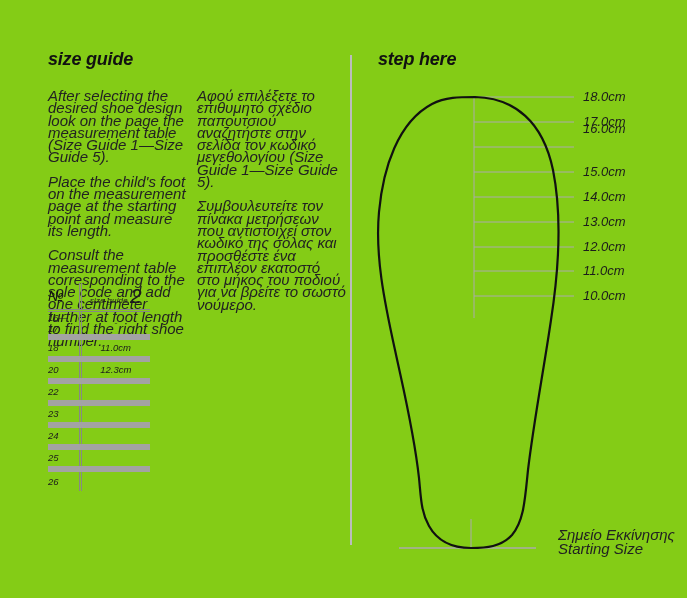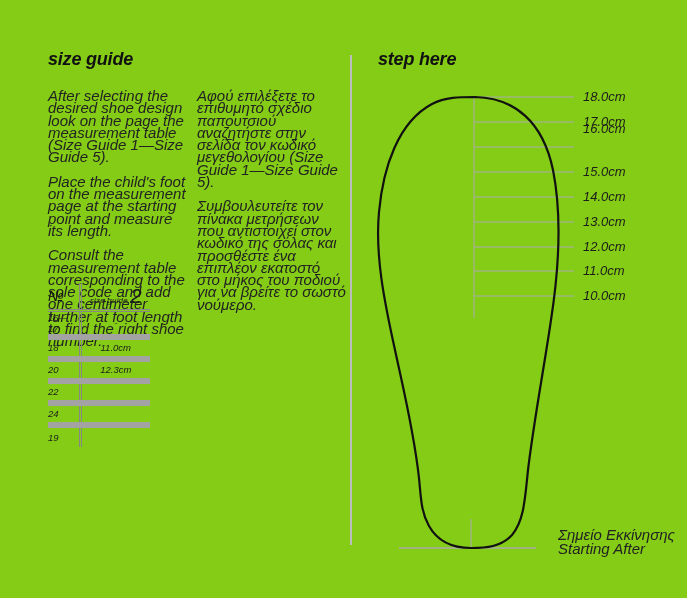--- a/index.html
+++ b/index.html
@@ -120,25 +120,33 @@
         </tr>
       <tr>
           <td class="c1">20</td>
           <td class="c2">12.3cm</td>
         </tr>
       <tr>
           <td class="c1">22</td>
           <td class="c2"></td>
         </tr>
       <tr>
+          <td class="c1">23</td>
+          <td class="c2"></td>
+        </tr>
+      <tr>
           <td class="c1">24</td>
           <td class="c2"></td>
         </tr>
       <tr>
-          <td class="c1">19</td>
+          <td class="c1">25</td>
+          <td class="c2"></td>
+        </tr>
+      <tr>
+          <td class="c1">26</td>
           <td class="c2"></td>
         </tr>
     </tbody>
   </table>
 
   <div class="divider"></div>
 
   <div class="section-title" id="title-right">step here</div>
 
   <svg class="diagram-svg" width="687" height="598" viewBox="0 0 687 598">
@@ -180,16 +188,16 @@
   <div class="measure-label" style="top:123px">16.0cm</div>
   <div class="measure-label" style="top:166px">15.0cm</div>
   <div class="measure-label" style="top:191px">14.0cm</div>
   <div class="measure-label" style="top:216px">13.0cm</div>
   <div class="measure-label" style="top:241px">12.0cm</div>
   <div class="measure-label" style="top:265px">11.0cm</div>
   <div class="measure-label" style="top:290px">10.0cm</div>
 
   <div class="starting-point">
     <div>Σημείο Εκκίνησης</div>
-    <div>Starting After</div>
+    <div>Starting Size</div>
   </div>
 
 </div>
 
 </body></html>

